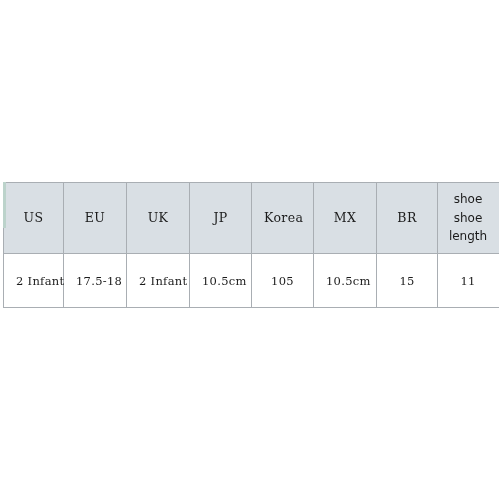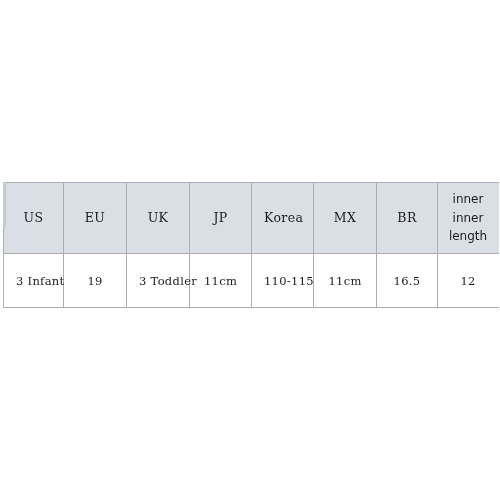--- a/index.html
+++ b/index.html
@@ -125,33 +125,33 @@
 
       <thead>
         <tr>
           <th>US</th>
           <th>EU</th>
           <th>UK</th>
           <th>JP</th>
           <th>Korea</th>
           <th>MX</th>
           <th>BR</th>
-          <th class="hdr-inner"><span>inner inner</span><br><span>length</span></th>
+          <th class="hdr-inner"><span>shoe shoe</span><br><span>length</span></th>
         </tr>
       </thead>
 
       <tbody>
         <tr>
-          <td>3 Infant</td>
-          <td>19</td>
-          <td>3 Toddler</td>
-          <td>11cm</td>
-          <td>110-115</td>
-          <td>11cm</td>
-          <td>16.5</td>
-          <td>12</td>
+          <td>2 Infant</td>
+          <td>17.5-18</td>
+          <td>2 Infant</td>
+          <td>10.5cm</td>
+          <td>105</td>
+          <td>10.5cm</td>
+          <td>15</td>
+          <td>11</td>
         </tr>
       </tbody>
     </table>
 
   </div>
 
 </div>
 
 </body></html>

